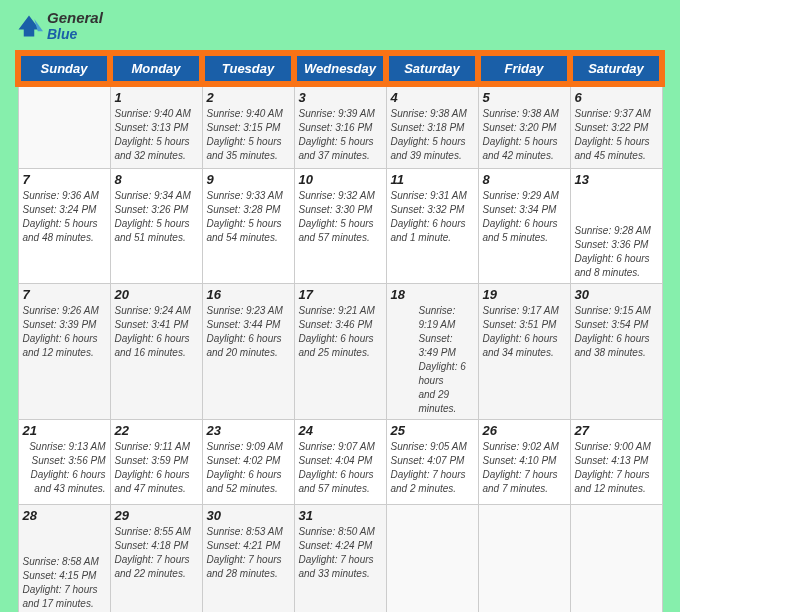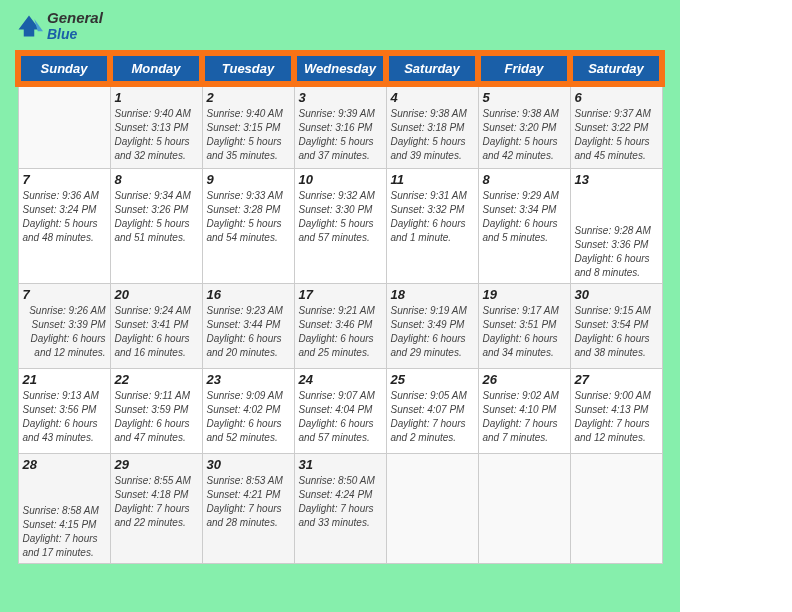--- a/index.html
+++ b/index.html
@@ -222,21 +222,21 @@
             <div class="cell-day">13</div>
             <div class="cell-info" style="white-space: pre-line; margin-top: 37px;">Sunrise: 9:28 AM
 Sunset: 3:36 PM
 Daylight: 6 hours
 and 8 minutes.</div>
           </td>
         </tr>
         <tr>
           <td>
             <div class="cell-day">7</div>
-            <div class="cell-info" style="white-space: pre-line; text-align: right;">Sunrise: 9:26 AM
+            <div class="cell-info" style="white-space: pre-line;">Sunrise: 9:26 AM
 Sunset: 3:39 PM
 Daylight: 6 hours
 and 12 minutes.</div>
           </td>
           <td>
             <div class="cell-day">20</div>
             <div class="cell-info" style="white-space: pre-line;">Sunrise: 9:24 AM
 Sunset: 3:41 PM
 Daylight: 6 hours
 and 16 minutes.</div>
@@ -250,21 +250,21 @@
           </td>
           <td>
             <div class="cell-day">17</div>
             <div class="cell-info" style="white-space: pre-line;">Sunrise: 9:21 AM
 Sunset: 3:46 PM
 Daylight: 6 hours
 and 25 minutes.</div>
           </td>
           <td>
             <div class="cell-day">18</div>
-            <div class="cell-info" style="white-space: pre-line;">Sunrise: 9:19 AM
+            <div class="cell-info" style="white-space: pre-line; margin-left: 28px;">Sunrise: 9:19 AM
 Sunset: 3:49 PM
 Daylight: 6 hours
 and 29 minutes.</div>
           </td>
           <td>
             <div class="cell-day">19</div>
             <div class="cell-info" style="white-space: pre-line;">Sunrise: 9:17 AM
 Sunset: 3:51 PM
 Daylight: 6 hours
 and 34 minutes.</div>
@@ -273,21 +273,21 @@
             <div class="cell-day">30</div>
             <div class="cell-info" style="white-space: pre-line;">Sunrise: 9:15 AM
 Sunset: 3:54 PM
 Daylight: 6 hours
 and 38 minutes.</div>
           </td>
         </tr>
         <tr>
           <td>
             <div class="cell-day">21</div>
-            <div class="cell-info" style="white-space: pre-line;">Sunrise: 9:13 AM
+            <div class="cell-info" style="white-space: pre-line; text-align: right;">Sunrise: 9:13 AM
 Sunset: 3:56 PM
 Daylight: 6 hours
 and 43 minutes.</div>
           </td>
           <td>
             <div class="cell-day">22</div>
             <div class="cell-info" style="white-space: pre-line;">Sunrise: 9:11 AM
 Sunset: 3:59 PM
 Daylight: 6 hours
 and 47 minutes.</div>

